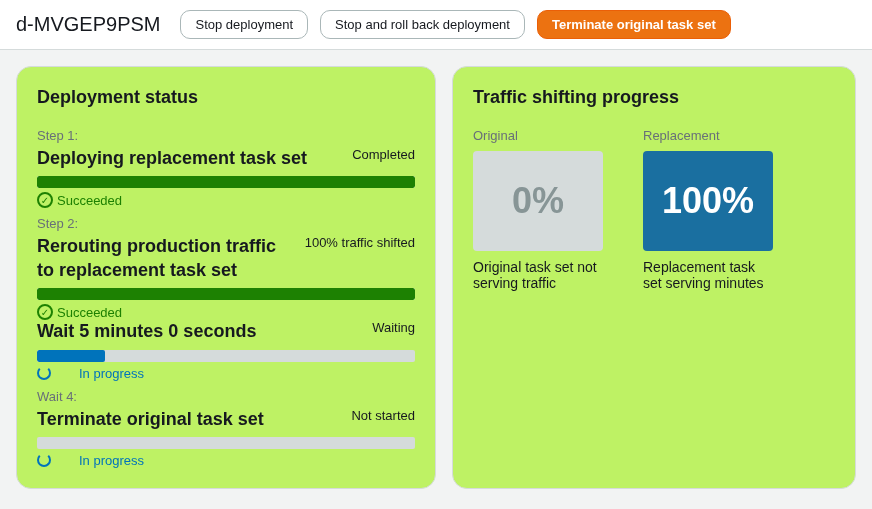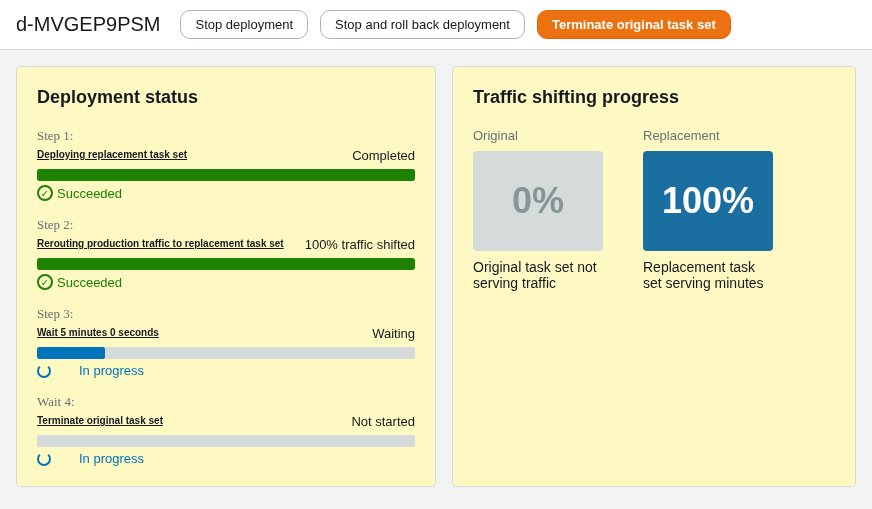--- a/index.html
+++ b/index.html
@@ -47,23 +47,23 @@
 
     
     .main {
       display: flex;
       gap: 16px;
       padding: 16px;
     }
 
     
     .card {
-      background: #fef9c3;
+      background: #bef264;
       border: 1px solid #d5dbdb;
-      border-radius: 4px;
+      border-radius: 15px;
       padding: 20px;
     }
     .card-left {
       flex: 0 0 420px;
       min-width: 0;
     }
     .card-right {
       flex: 1;
       min-width: 0;
     }
@@ -74,33 +74,32 @@
       color: #16191f;
     }
 
     
     .step-label {
       color: #687078;
       font-size: 13px;
       margin-bottom: 4px;
       margin-top: 16px;
     }
-    .step-label:first-child { margin-top: 16px; font-family: Liberation Serif, serif; }
+    .step-label:first-child { margin-top: 8px; }
 
     .step-row {
       display: flex;
       justify-content: space-between;
       align-items: flex-start;
       margin-bottom: 6px;
     }
     .step-name {
       font-weight: 700;
-      font-size: 10px;
+      font-size: 18px;
       line-height: 1.3;
-      text-decoration: underline;
     }
     .step-status {
       font-size: 13px;
       color: #16191f;
       white-space: nowrap;
       margin-left: 8px;
     }
 
     
     .progress-bar-container {
@@ -230,21 +229,20 @@
           </div>
           <div class="progress-bar-container">
             <div class="progress-bar-fill green" style="width: 100%;"></div>
           </div>
           <div class="step-result success">
             <span class="check-icon">✓</span>
             <span>Succeeded</span>
           </div>
         </div>
         <div>
-          <div class="step-label">Step 3:</div>
           <div class="step-row">
             <span class="step-name">Wait 5 minutes 0 seconds</span>
             <span class="step-status">Waiting</span>
           </div>
           <div class="progress-bar-container">
             <div class="progress-bar-fill blue" style="width: 18%;"></div>
           </div>
           <div class="step-result inprogress">
             <span class="spinner-icon"></span>
             <span>In progress</span>

